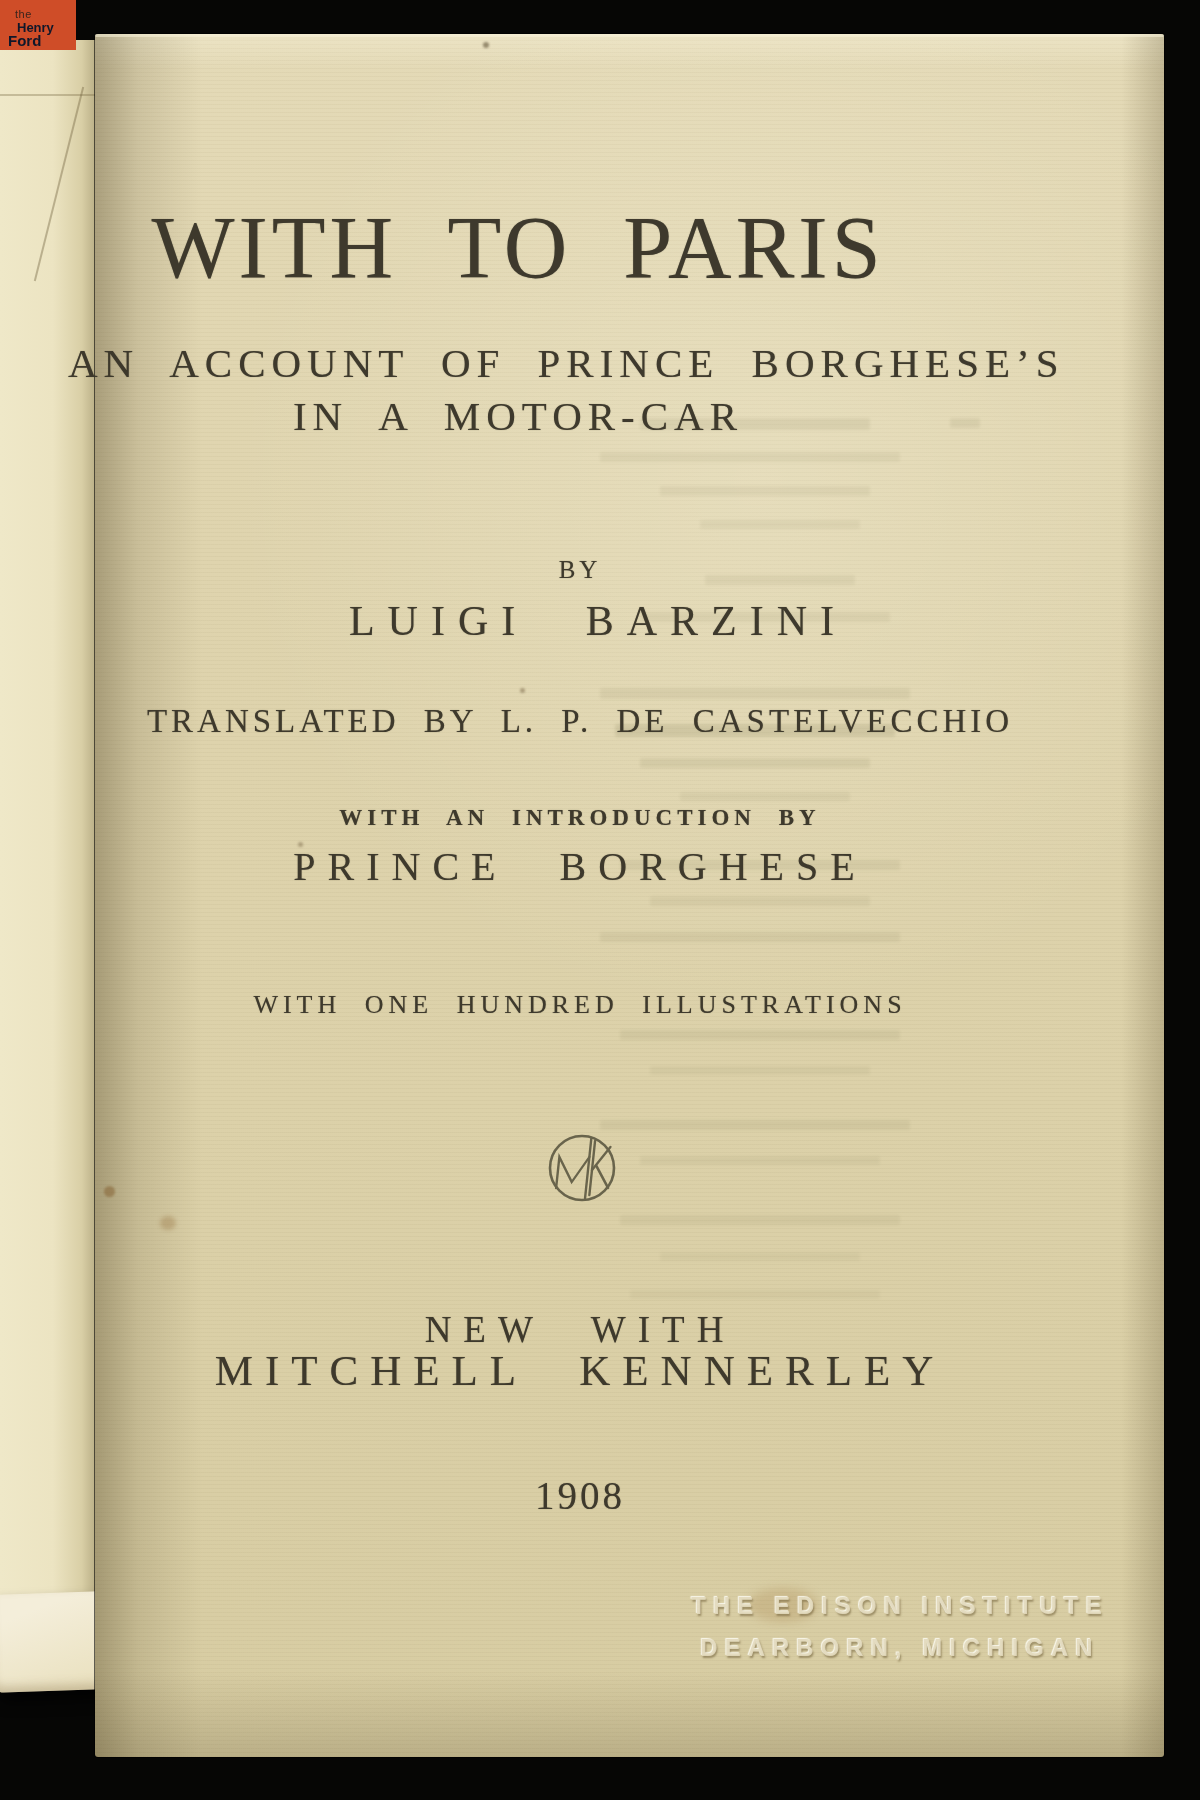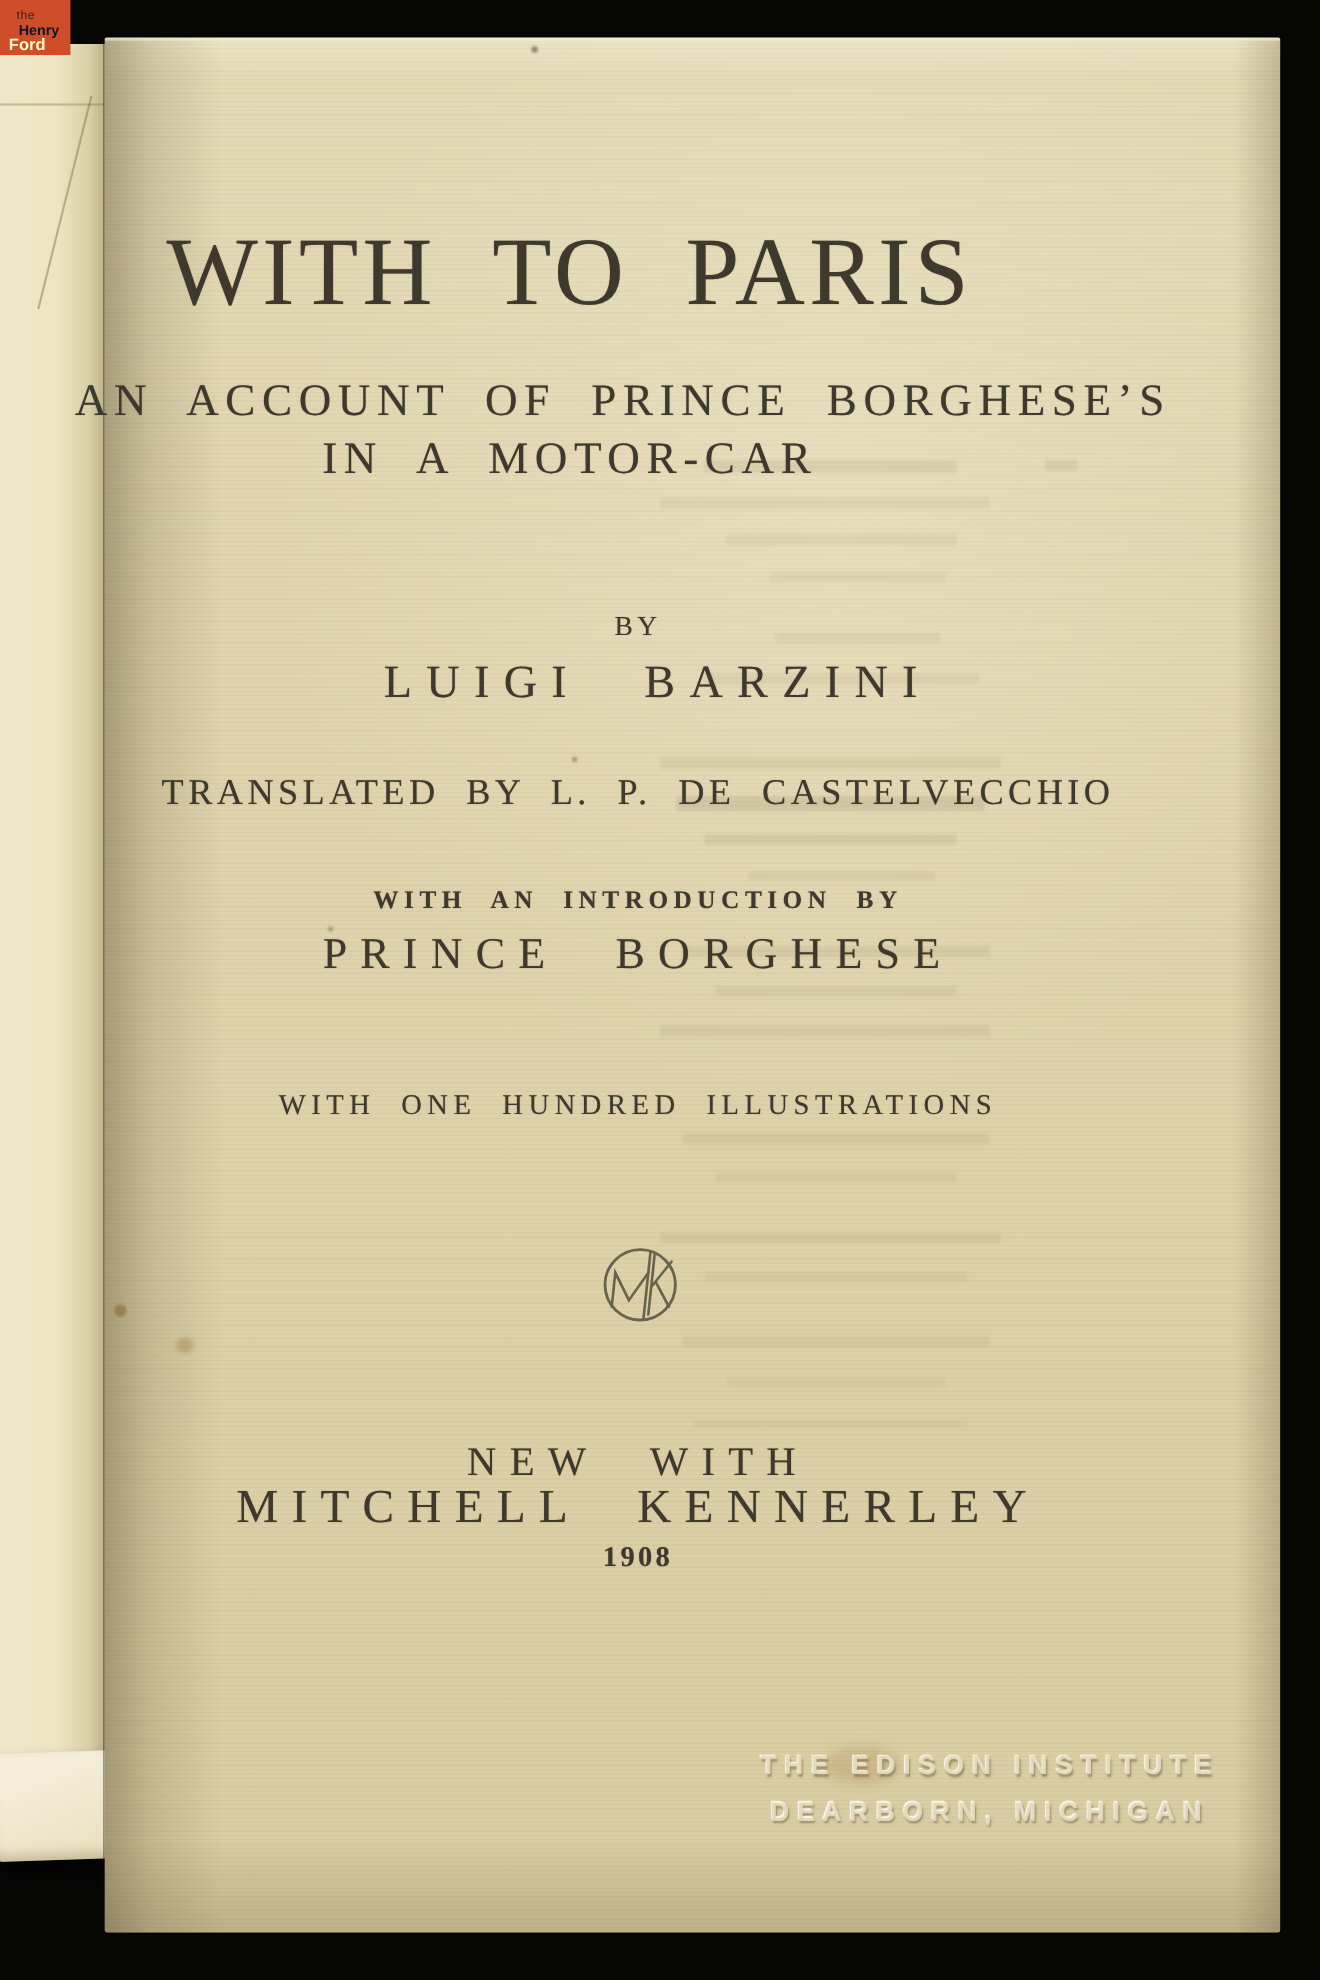--- a/index.html
+++ b/index.html
@@ -1,24 +1,24 @@
 <!DOCTYPE html>
 <html><head>
 <meta charset="utf-8">
 <style>
   html,body{margin:0;padding:0;background:#000;}
   .scan{position:relative;width:1200px;height:1800px;background:#060605;overflow:hidden;
         font-family:"Liberation Serif", serif;}
 
   
-  .badge{position:absolute;left:0;top:0;width:64px;height:50px;background:#cf4d28;z-index:40;
+  .badge{position:absolute;left:0;top:0;width:76px;height:50px;background:#cf4d28;z-index:40;
          font-family:"Liberation Sans", sans-serif;line-height:1;}
   .badge .the{position:absolute;left:15px;top:9px;font-size:11px;color:#3a241c;letter-spacing:.5px;}
   .badge .henry{position:absolute;left:17px;top:21px;font-size:13px;font-weight:bold;color:#0f172a;}
-  .badge .ford{position:absolute;left:8px;top:33px;font-size:15px;font-weight:bold;color:#fef9c3;}
+  .badge .ford{position:absolute;left:8px;top:33px;font-size:15px;font-weight:bold;color:#0f172a;}
 
   
   .flyleaf{position:absolute;left:0;top:40px;width:96px;height:1648px;z-index:2;
            background:linear-gradient(90deg,#efe8c8 0%,#ece4c2 55%,#d9cfa6 85%,#b9ae86 100%);}
   .flyleaf .fold-h{position:absolute;left:0;top:54px;width:100%;height:2px;background:rgba(120,105,70,.35);}
   .crease-a{position:absolute;left:58px;top:84px;width:2px;height:200px;background:rgba(110,95,60,.40);
             transform:rotate(14deg);z-index:3;}
   .crease-b{position:absolute;left:96px;top:86px;width:2px;height:215px;background:rgba(125,108,70,.30);
             transform:rotate(-32deg);transform-origin:top left;z-index:4;}
 
@@ -51,21 +51,21 @@
   .t-sub2  {top:352px;font-size:41px;letter-spacing:6px;word-spacing:16px;}
   .t-sub3  {top:396px;font-size:41px;letter-spacing:6px;word-spacing:16px;}
   .t-by    {top:557px;font-size:25px;letter-spacing:4px;}
   .t-author{top:600px;font-size:42px;letter-spacing:13px;word-spacing:34px;}
   .t-transl{top:705px;font-size:33px;letter-spacing:4px;word-spacing:12px;}
   .t-intro {top:806px;font-size:23px;font-weight:bold;letter-spacing:5px;word-spacing:12px;}
   .t-prince{top:847px;font-size:40px;letter-spacing:12px;word-spacing:30px;}
   .t-illus {top:992px;font-size:26px;font-weight:normal;letter-spacing:5px;word-spacing:12px;}
   .t-city  {top:1311px;font-size:37px;letter-spacing:12px;word-spacing:26px;}
   .t-publ  {top:1349px;font-size:43px;letter-spacing:12px;word-spacing:30px;}
-  .t-year  {top:1403px;font-size:26px;letter-spacing:3px;font-weight:bold;}
+  .t-year  {top:1476px;font-size:39px;letter-spacing:3px;}
 
   
   .monogram{position:absolute;left:546px;top:1132px;width:72px;height:72px;z-index:10;opacity:.85;}
 
   
   .emboss{position:absolute;width:600px;text-align:center;left:600px;z-index:11;
           font-family:"Liberation Sans", sans-serif;font-weight:bold;white-space:nowrap;
           color:rgba(226,217,188,.9);
           text-shadow:-1px -1px 1px rgba(255,255,248,.85), 1px 2px 2px rgba(115,98,60,.6);}
   .emboss.l1{top:1592px;font-size:24px;letter-spacing:7px;}

